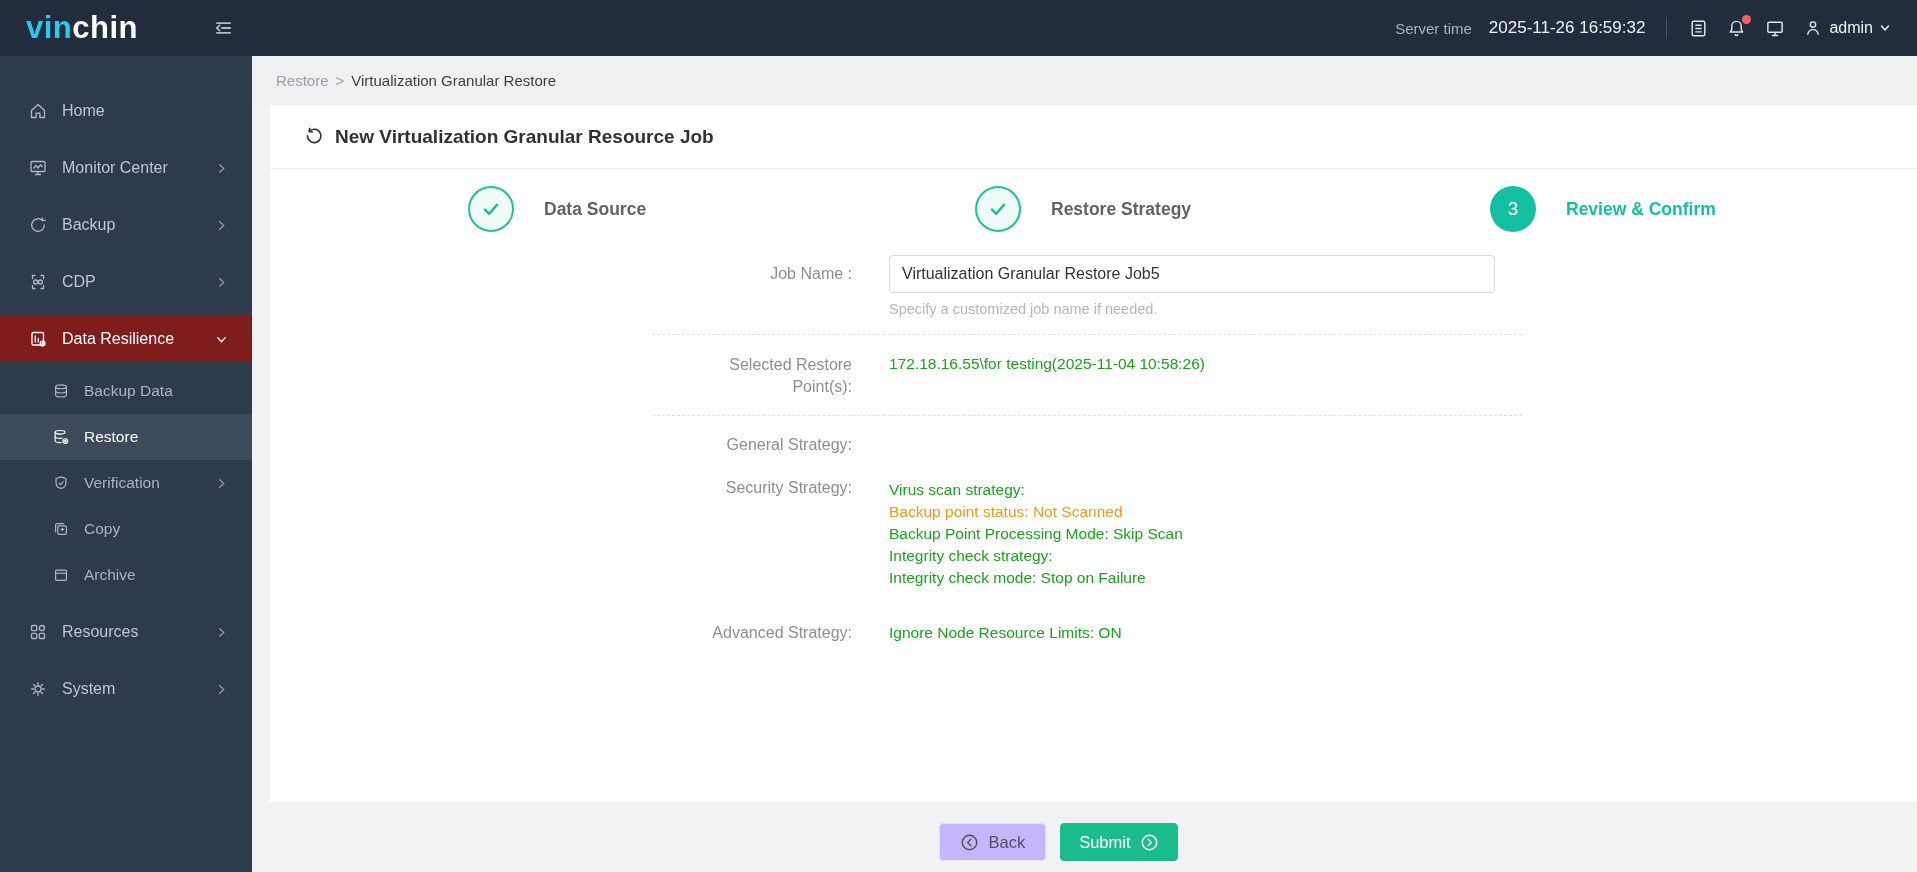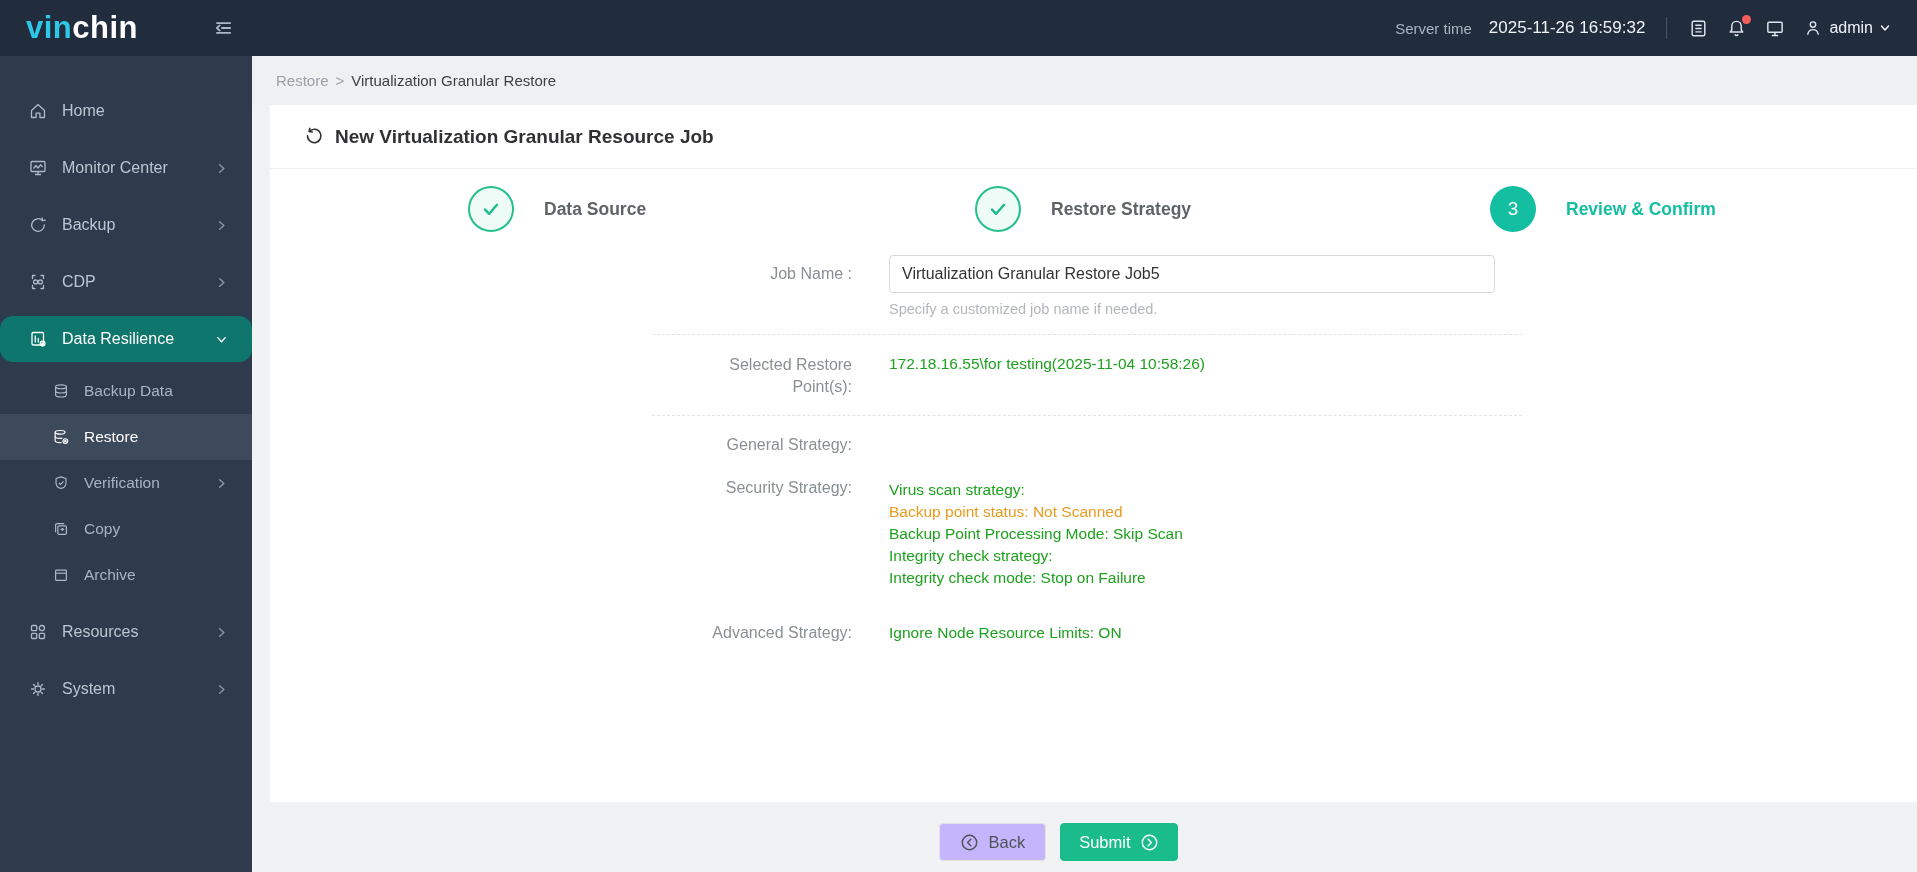--- a/index.html
+++ b/index.html
@@ -25,21 +25,21 @@
 
   
   .sidebar { position:fixed; top:56px; left:0; bottom:0; width:252px;
     background:#2e3b4d; color:#bcc6d1; font-size:16px; z-index:10; }
   .nav-item { height:46px; margin-top:11px; display:flex; align-items:center;
     padding-left:28px; cursor:pointer; }
   .nav-item:first-child { margin-top:32px; }
   .nav-ic { width:20px; display:flex; color:#aeb9c6; }
   .nav-label { margin-left:14px; }
   .chev { margin-left:auto; margin-right:24px; display:flex; color:#8d98a5; }
-  .nav-item.active { background:#0f766e; color:#ffffff;border-radius:13px; }
+  .nav-item.active { background:#7f1d1d; color:#ffffff; }
   .nav-item.active .nav-ic, .nav-item.active .chev { color:#ffffff; }
   .submenu { margin-top:6px; }
   .sub-item { height:46px; display:flex; align-items:center; padding-left:52px;
     color:#a9b4c1; font-size:15.5px; cursor:pointer; }
   .sub-item .nav-ic { width:18px; }
   .sub-item.selected { background:#3d4a5b; color:#ffffff; }
   .sub-item.selected .nav-ic { color:#ffffff; }
 
   
   .content { margin-left:252px; height:872px; padding-top:56px; }

